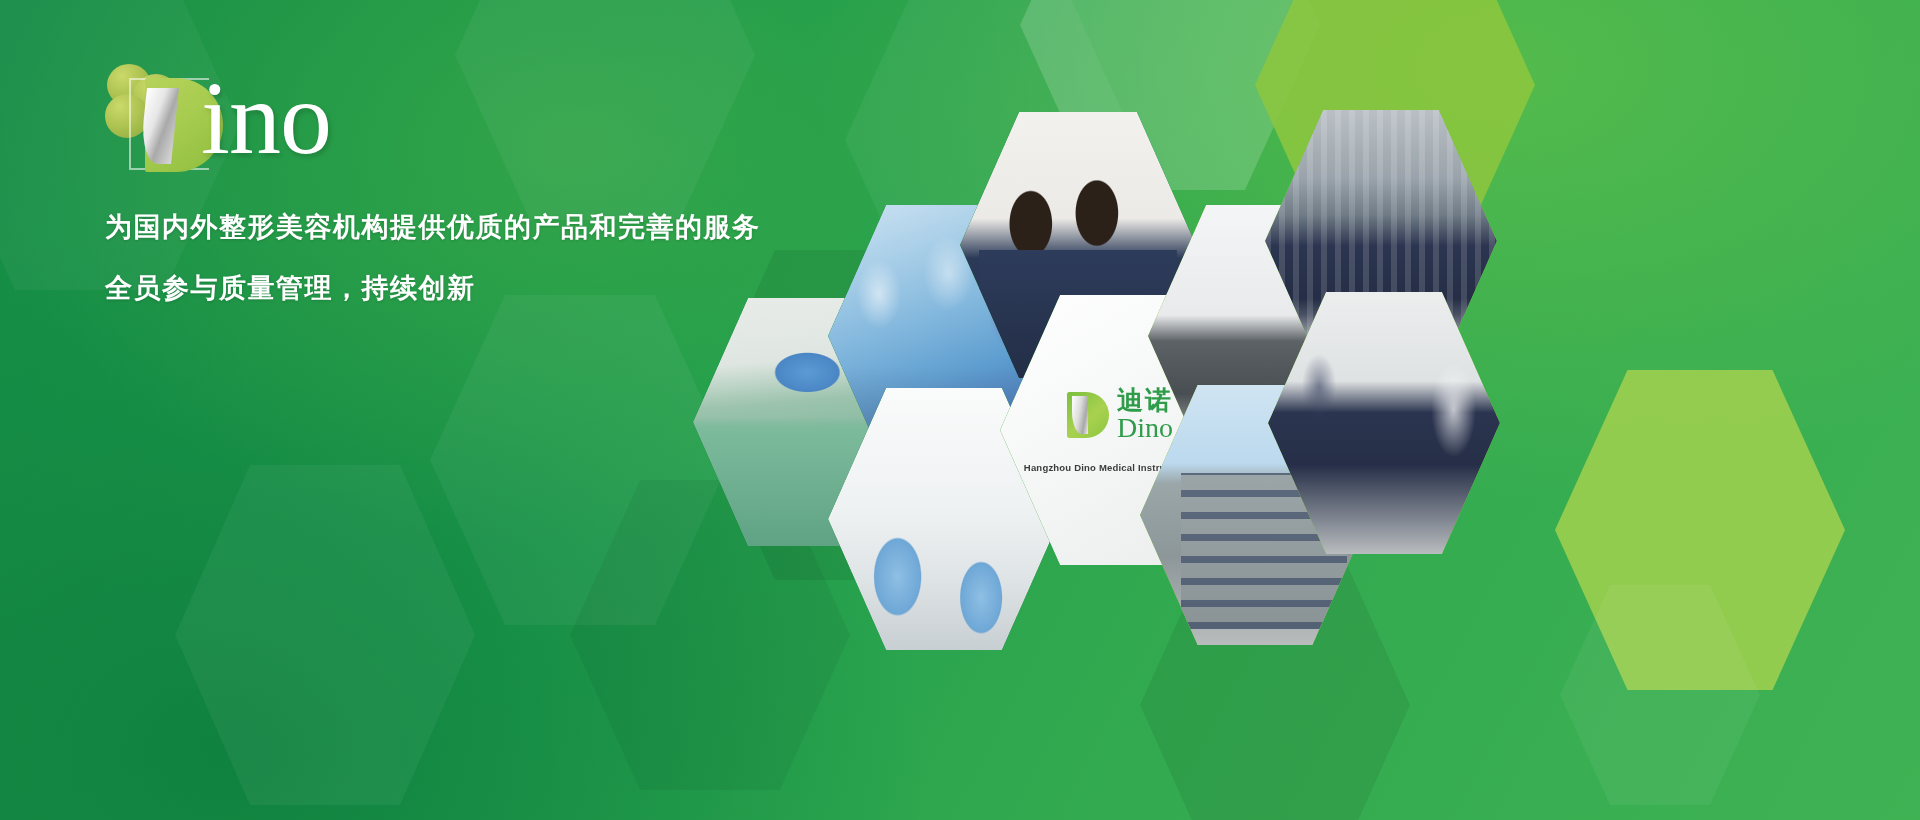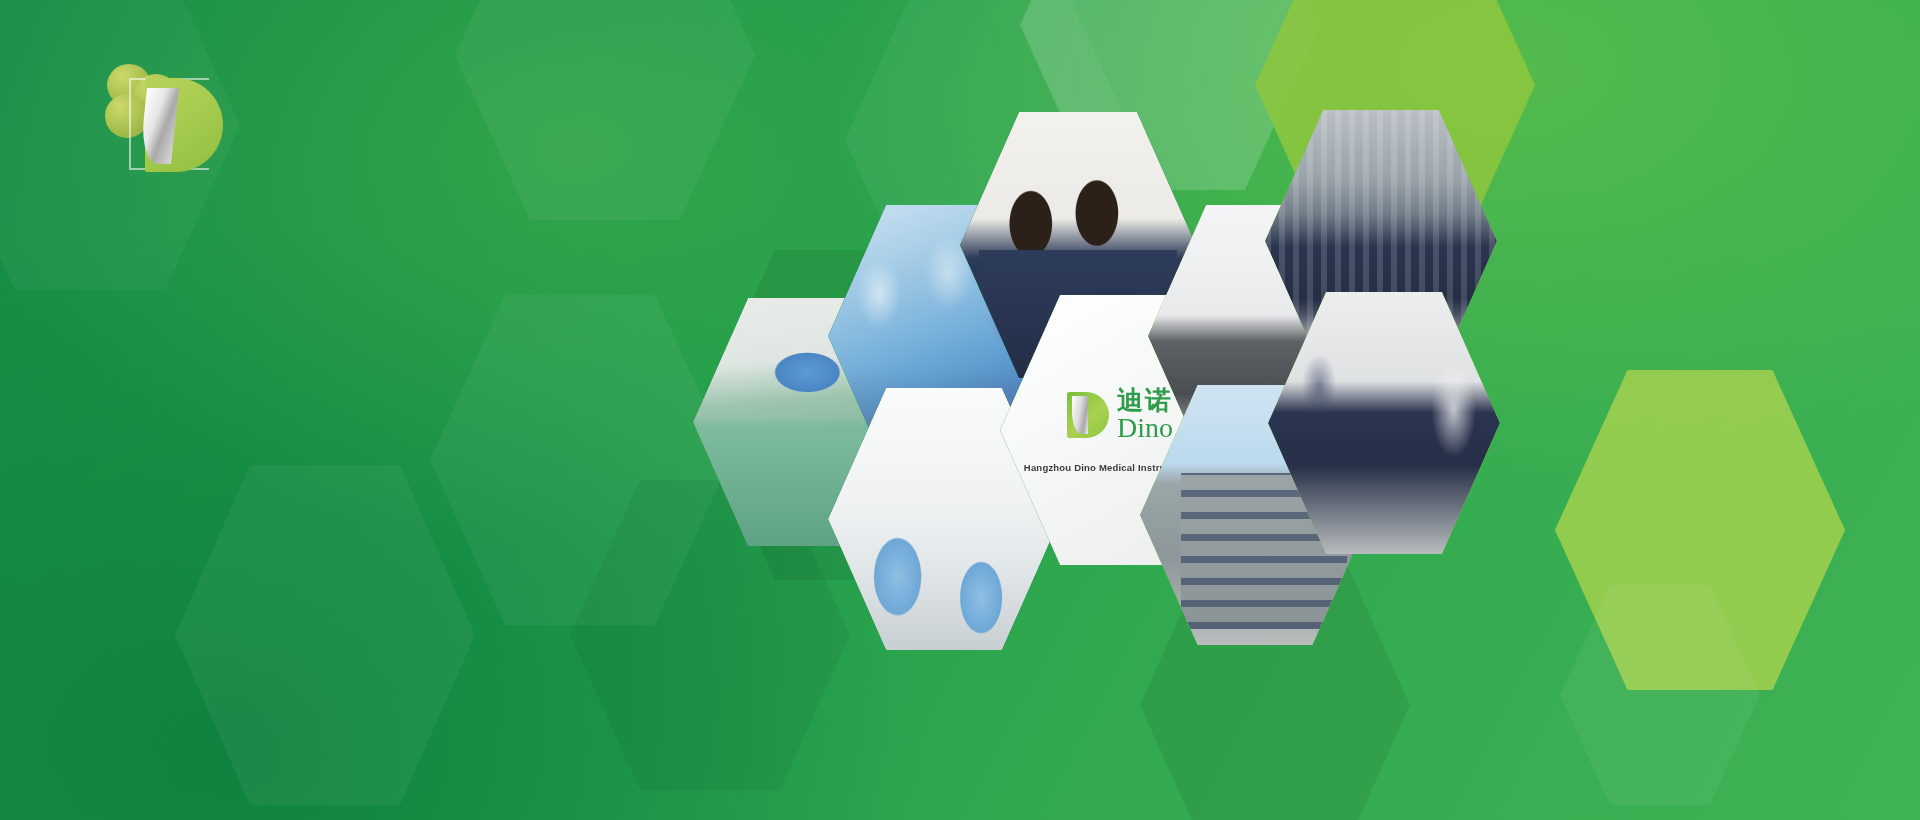--- a/index.html
+++ b/index.html
@@ -256,23 +256,26 @@
     <div class="logo-wrap">
       <div class="logo-blobs">
         <span class="blob b1"></span>
         <span class="blob b2"></span>
         <span class="blob b3"></span>
       </div>
       <div class="logo-d">
         <span class="leaf"></span>
         <span class="curl"></span>
       </div>
+      <div class="logo-text">ino</div>
     </div>
 
     <div class="slogans">
+      <div class="slogan">为国内外整形美容机构提供优质的产品和完善的服务</div>
+      <div class="slogan">全员参与质量管理，持续创新</div>
     </div>
   </div>
 
   <div class="honeycomb">
 
     <div class="cell ring dark" style="left:693px;top:298px;width:220px;height:248px;">
       <div class="inner">
           <div class="ph ph-machine"></div>
         </div>
     </div>

